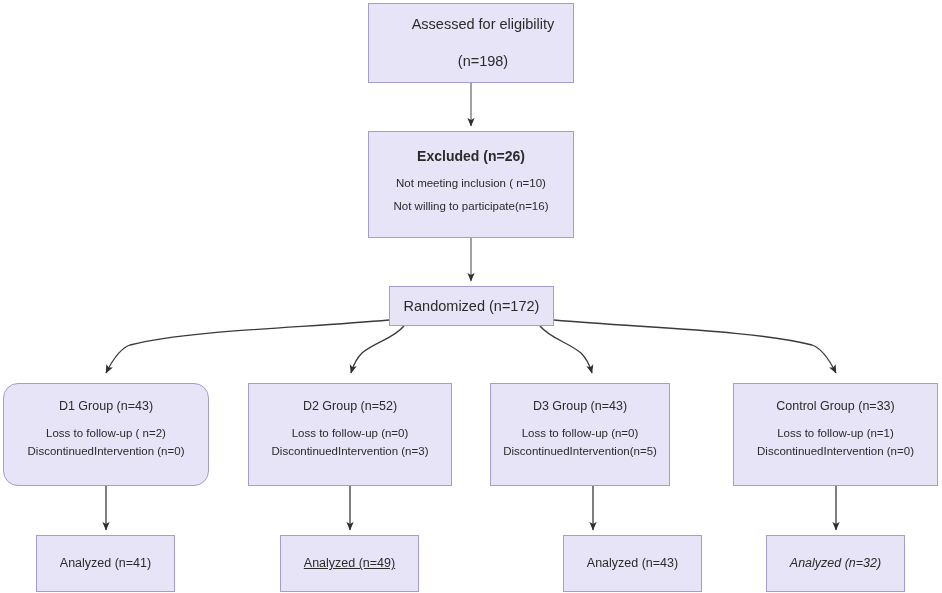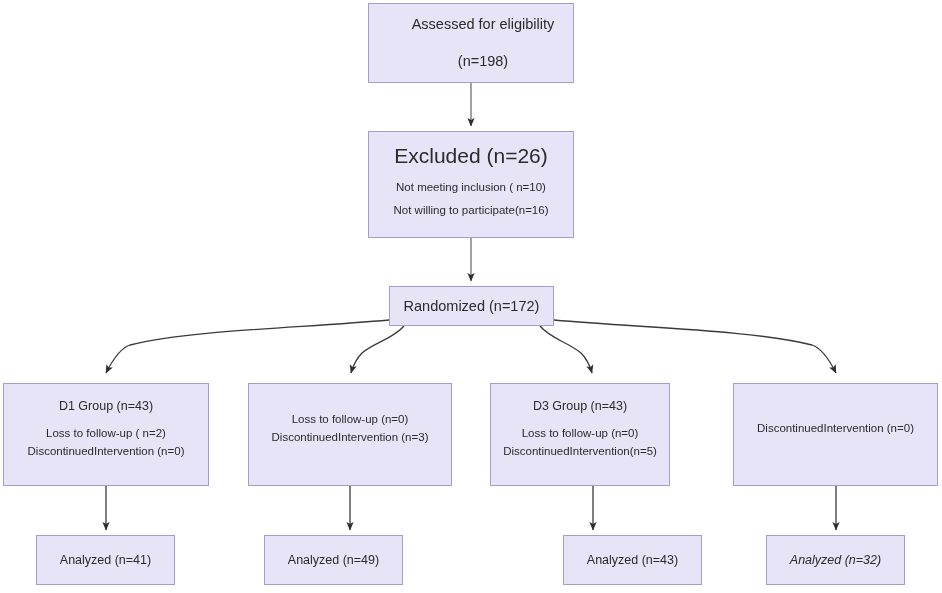--- a/index.html
+++ b/index.html
@@ -56,21 +56,21 @@
   #node-assessed .line { font-size: 14.5px; }
   #node-assessed .line.l1 { margin-bottom: 20px; }
 
   
   #node-excluded {
     left: 368px;
     top: 131px;
     width: 206px;
     height: 107px;
   }
-  #node-excluded .line.title { font-size: 21px; margin-bottom: 13px; }
+  #node-excluded .line.title { font-size: 14px; margin-bottom: 13px; font-weight: bold; }
   #node-excluded .line.sub { font-size: 11.5px; margin-bottom: 10px; }
   #node-excluded .line.sub.last { margin-bottom: 8px; }
 
   
   #node-randomized {
     left: 389px;
     top: 286px;
     width: 165px;
     height: 40px;
     font-size: 14.5px;
@@ -78,33 +78,33 @@
 
   
   .group-box {
     top: 383px;
     height: 103px;
   }
   .group-box .line.title { font-size: 12.5px; margin-bottom: 14px; }
   .group-box .line.sub { font-size: 11.5px; margin-bottom: 5px; }
   .group-box .line.sub.last { margin-bottom: 12px; }
 
-  #node-g0 { left: 3px;   width: 206px; }
+  #node-g0 { left: 3px;   width: 206px; border-radius: 15px; }
   #node-g1 { left: 248px; width: 204px; }
   #node-g2 { left: 490px; width: 180px; }
   #node-g3 { left: 733px; width: 205px; }
 
   
   .analyzed-box {
     top: 535px;
-    height: 50px;
+    height: 57px;
     font-size: 12.5px;
   }
   #node-a0 { left: 36px;  width: 139px; }
-  #node-a1 { left: 264px; width: 139px; }
+  #node-a1 { left: 280px; width: 139px; text-decoration: underline; }
   #node-a2 { left: 523px; width: 139px; margin-left: 40px; }
   #node-a3 { left: 766px; width: 139px; font-style: italic; }
 </style>
 </head>
 <body>
 
 <div id="canvas">
 
   <svg class="edges" viewBox="0 0 942 593" width="942" height="593">
     <defs>
@@ -146,31 +146,34 @@
     <span class="line">Randomized (n=172)</span>
   </div>
 
   <div class="node group-box" id="node-g0">
     <span class="line title">D1 Group (n=43)</span>
     <span class="line sub">Loss to follow-up ( n=2)</span>
     <span class="line sub last">DiscontinuedIntervention (n=0)</span>
   </div>
 
   <div class="node group-box" id="node-g1">
+    <span class="line title">D2 Group (n=52)</span>
     <span class="line sub">Loss to follow-up (n=0)</span>
     <span class="line sub last">DiscontinuedIntervention (n=3)</span>
   </div>
 
   <div class="node group-box" id="node-g2">
     <span class="line title">D3 Group (n=43)</span>
     <span class="line sub">Loss to follow-up (n=0)</span>
     <span class="line sub last">DiscontinuedIntervention(n=5)</span>
   </div>
 
   <div class="node group-box" id="node-g3">
+    <span class="line title">Control Group (n=33)</span>
+    <span class="line sub">Loss to follow-up (n=1)</span>
     <span class="line sub last">DiscontinuedIntervention (n=0)</span>
   </div>
 
   <div class="node analyzed-box" id="node-a0">
     <span class="line">Analyzed (n=41)</span>
   </div>
   <div class="node analyzed-box" id="node-a1">
     <span class="line">Analyzed (n=49)</span>
   </div>
   <div class="node analyzed-box" id="node-a2">

